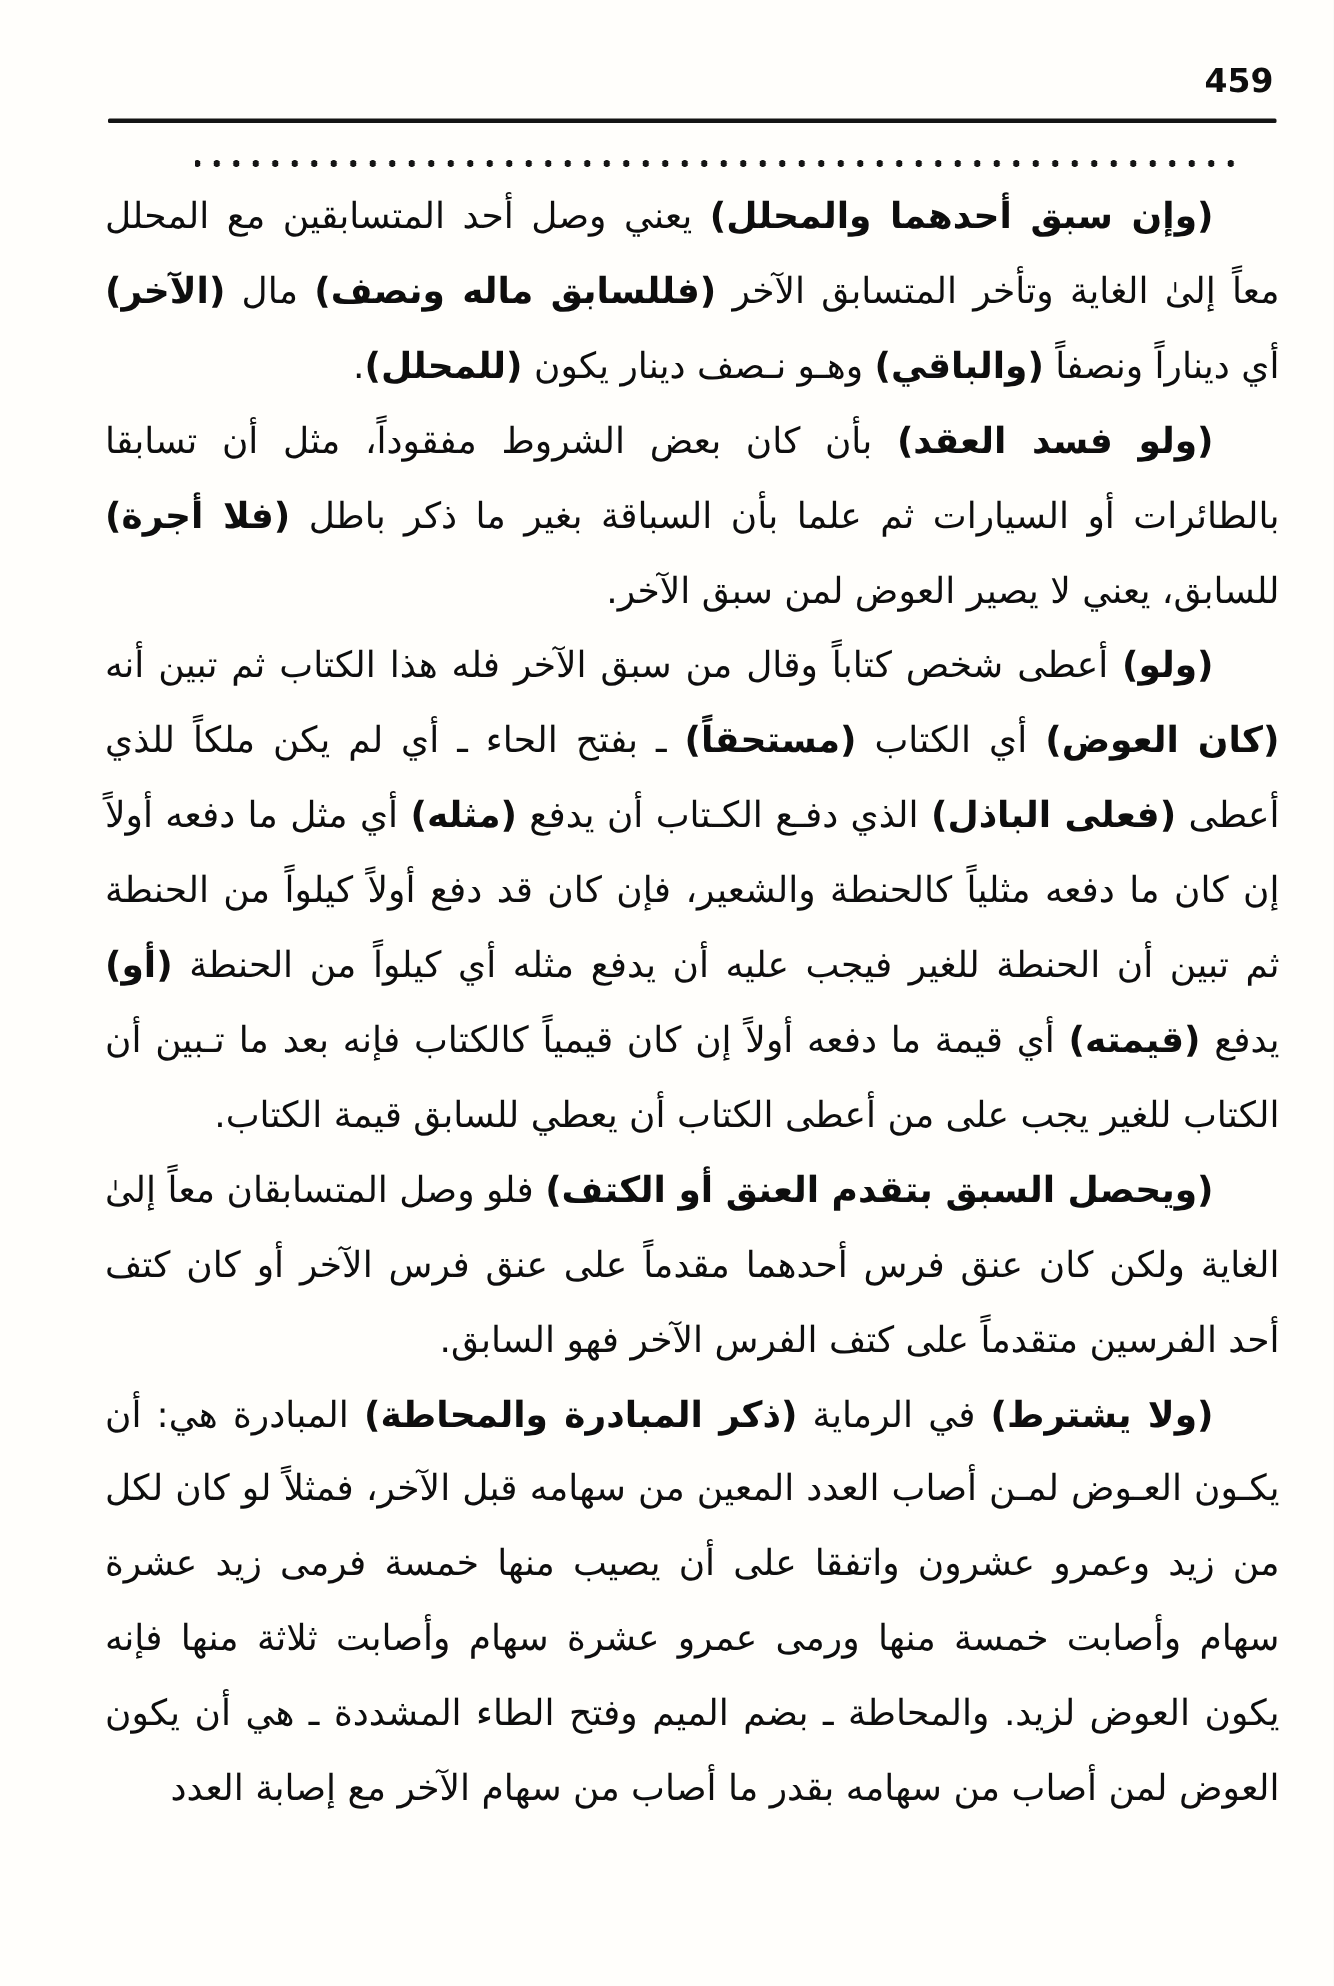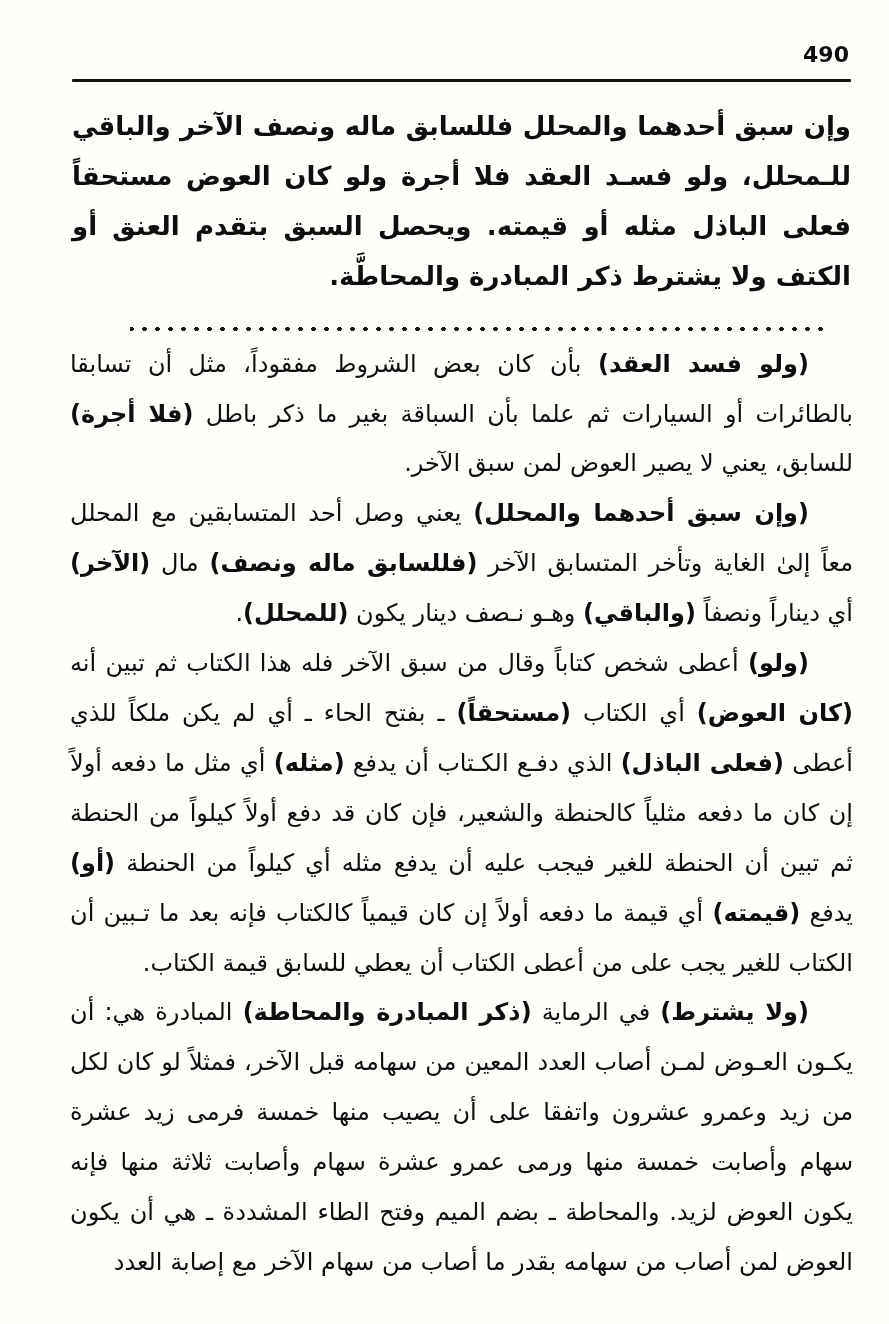--- a/index.html
+++ b/index.html
@@ -60,31 +60,29 @@
     text-indent: 44px;
   }
   .commentary .bold { font-weight: 700; }
 </style>
 </head>
 <body>
 
 <div class="page">
 
   <header class="page-header">
-    <span class="page-number">490</span>
+    <span class="page-number">459</span>
   </header>
 
   <div class="header-rule"></div>
 
-  <section class="matn">
-    <p>وإن سبق أحدهما والمحلل فللسابق ماله ونصف الآخر والباقي للـمحلل، ولو فسـد العقد فلا أجرة ولو كان العوض مستحقاً فعلى الباذل مثله أو قيمته. ويحصل السبق بتقدم العنق أو الكتف ولا يشترط ذكر المبادرة والمحاطَّة.</p>
-  </section>
 
   <div class="dotted-separator"></div>
 
   <section class="commentary">
+    <p><span class="bold">(وإن سبق أحدهما والمحلل)</span><span> يعني وصل أحد المتسابقين مع المحلل معاً إلىٰ الغاية وتأخر المتسابق الآخر </span><span class="bold">(فللسابق ماله ونصف)</span><span> مال </span><span class="bold">(الآخر)</span><span> أي ديناراً ونصفاً </span><span class="bold">(والباقي)</span><span> وهـو نـصف دينار يكون </span><span class="bold">(للمحلل)</span><span>.</span></p>
     <p><span class="bold">(ولو فسد العقد)</span><span> بأن كان بعض الشروط مفقوداً، مثل أن تسابقا بالطائرات أو السيارات ثم علما بأن السباقة بغير ما ذكر باطل </span><span class="bold">(فلا أجرة)</span><span> للسابق، يعني لا يصير العوض لمن سبق الآخر.</span></p>
-    <p><span class="bold">(وإن سبق أحدهما والمحلل)</span><span> يعني وصل أحد المتسابقين مع المحلل معاً إلىٰ الغاية وتأخر المتسابق الآخر </span><span class="bold">(فللسابق ماله ونصف)</span><span> مال </span><span class="bold">(الآخر)</span><span> أي ديناراً ونصفاً </span><span class="bold">(والباقي)</span><span> وهـو نـصف دينار يكون </span><span class="bold">(للمحلل)</span><span>.</span></p>
     <p><span class="bold">(ولو)</span><span> أعطى شخص كتاباً وقال من سبق الآخر فله هذا الكتاب ثم تبين أنه </span><span class="bold">(كان العوض)</span><span> أي الكتاب </span><span class="bold">(مستحقاً)</span><span> ـ بفتح الحاء ـ أي لم يكن ملكاً للذي أعطى </span><span class="bold">(فعلى الباذل)</span><span> الذي دفـع الكـتاب أن يدفع </span><span class="bold">(مثله)</span><span> أي مثل ما دفعه أولاً إن كان ما دفعه مثلياً كالحنطة والشعير، فإن كان قد دفع أولاً كيلواً من الحنطة ثم تبين أن الحنطة للغير فيجب عليه أن يدفع مثله أي كيلواً من الحنطة </span><span class="bold">(أو)</span><span> يدفع </span><span class="bold">(قيمته)</span><span> أي قيمة ما دفعه أولاً إن كان قيمياً كالكتاب فإنه بعد ما تـبين أن الكتاب للغير يجب على من أعطى الكتاب أن يعطي للسابق قيمة الكتاب.</span></p>
+    <p><span class="bold">(ويحصل السبق بتقدم العنق أو الكتف)</span><span> فلو وصل المتسابقان معاً إلىٰ الغاية ولكن كان عنق فرس أحدهما مقدماً على عنق فرس الآخر أو كان كتف أحد الفرسين متقدماً على كتف الفرس الآخر فهو السابق.</span></p>
     <p><span class="bold">(ولا يشترط)</span><span> في الرماية </span><span class="bold">(ذكر المبادرة والمحاطة)</span><span> المبادرة هي: أن يكـون العـوض لمـن أصاب العدد المعين من سهامه قبل الآخر، فمثلاً لو كان لكل من زيد وعمرو عشرون واتفقا على أن يصيب منها خمسة فرمى زيد عشرة سهام وأصابت خمسة منها ورمى عمرو عشرة سهام وأصابت ثلاثة منها فإنه يكون العوض لزيد. والمحاطة ـ بضم الميم وفتح الطاء المشددة ـ هي أن يكون العوض لمن أصاب من سهامه بقدر ما أصاب من سهام الآخر مع إصابة العدد</span></p>
   </section>
 
 </div>
 
 </body></html>

